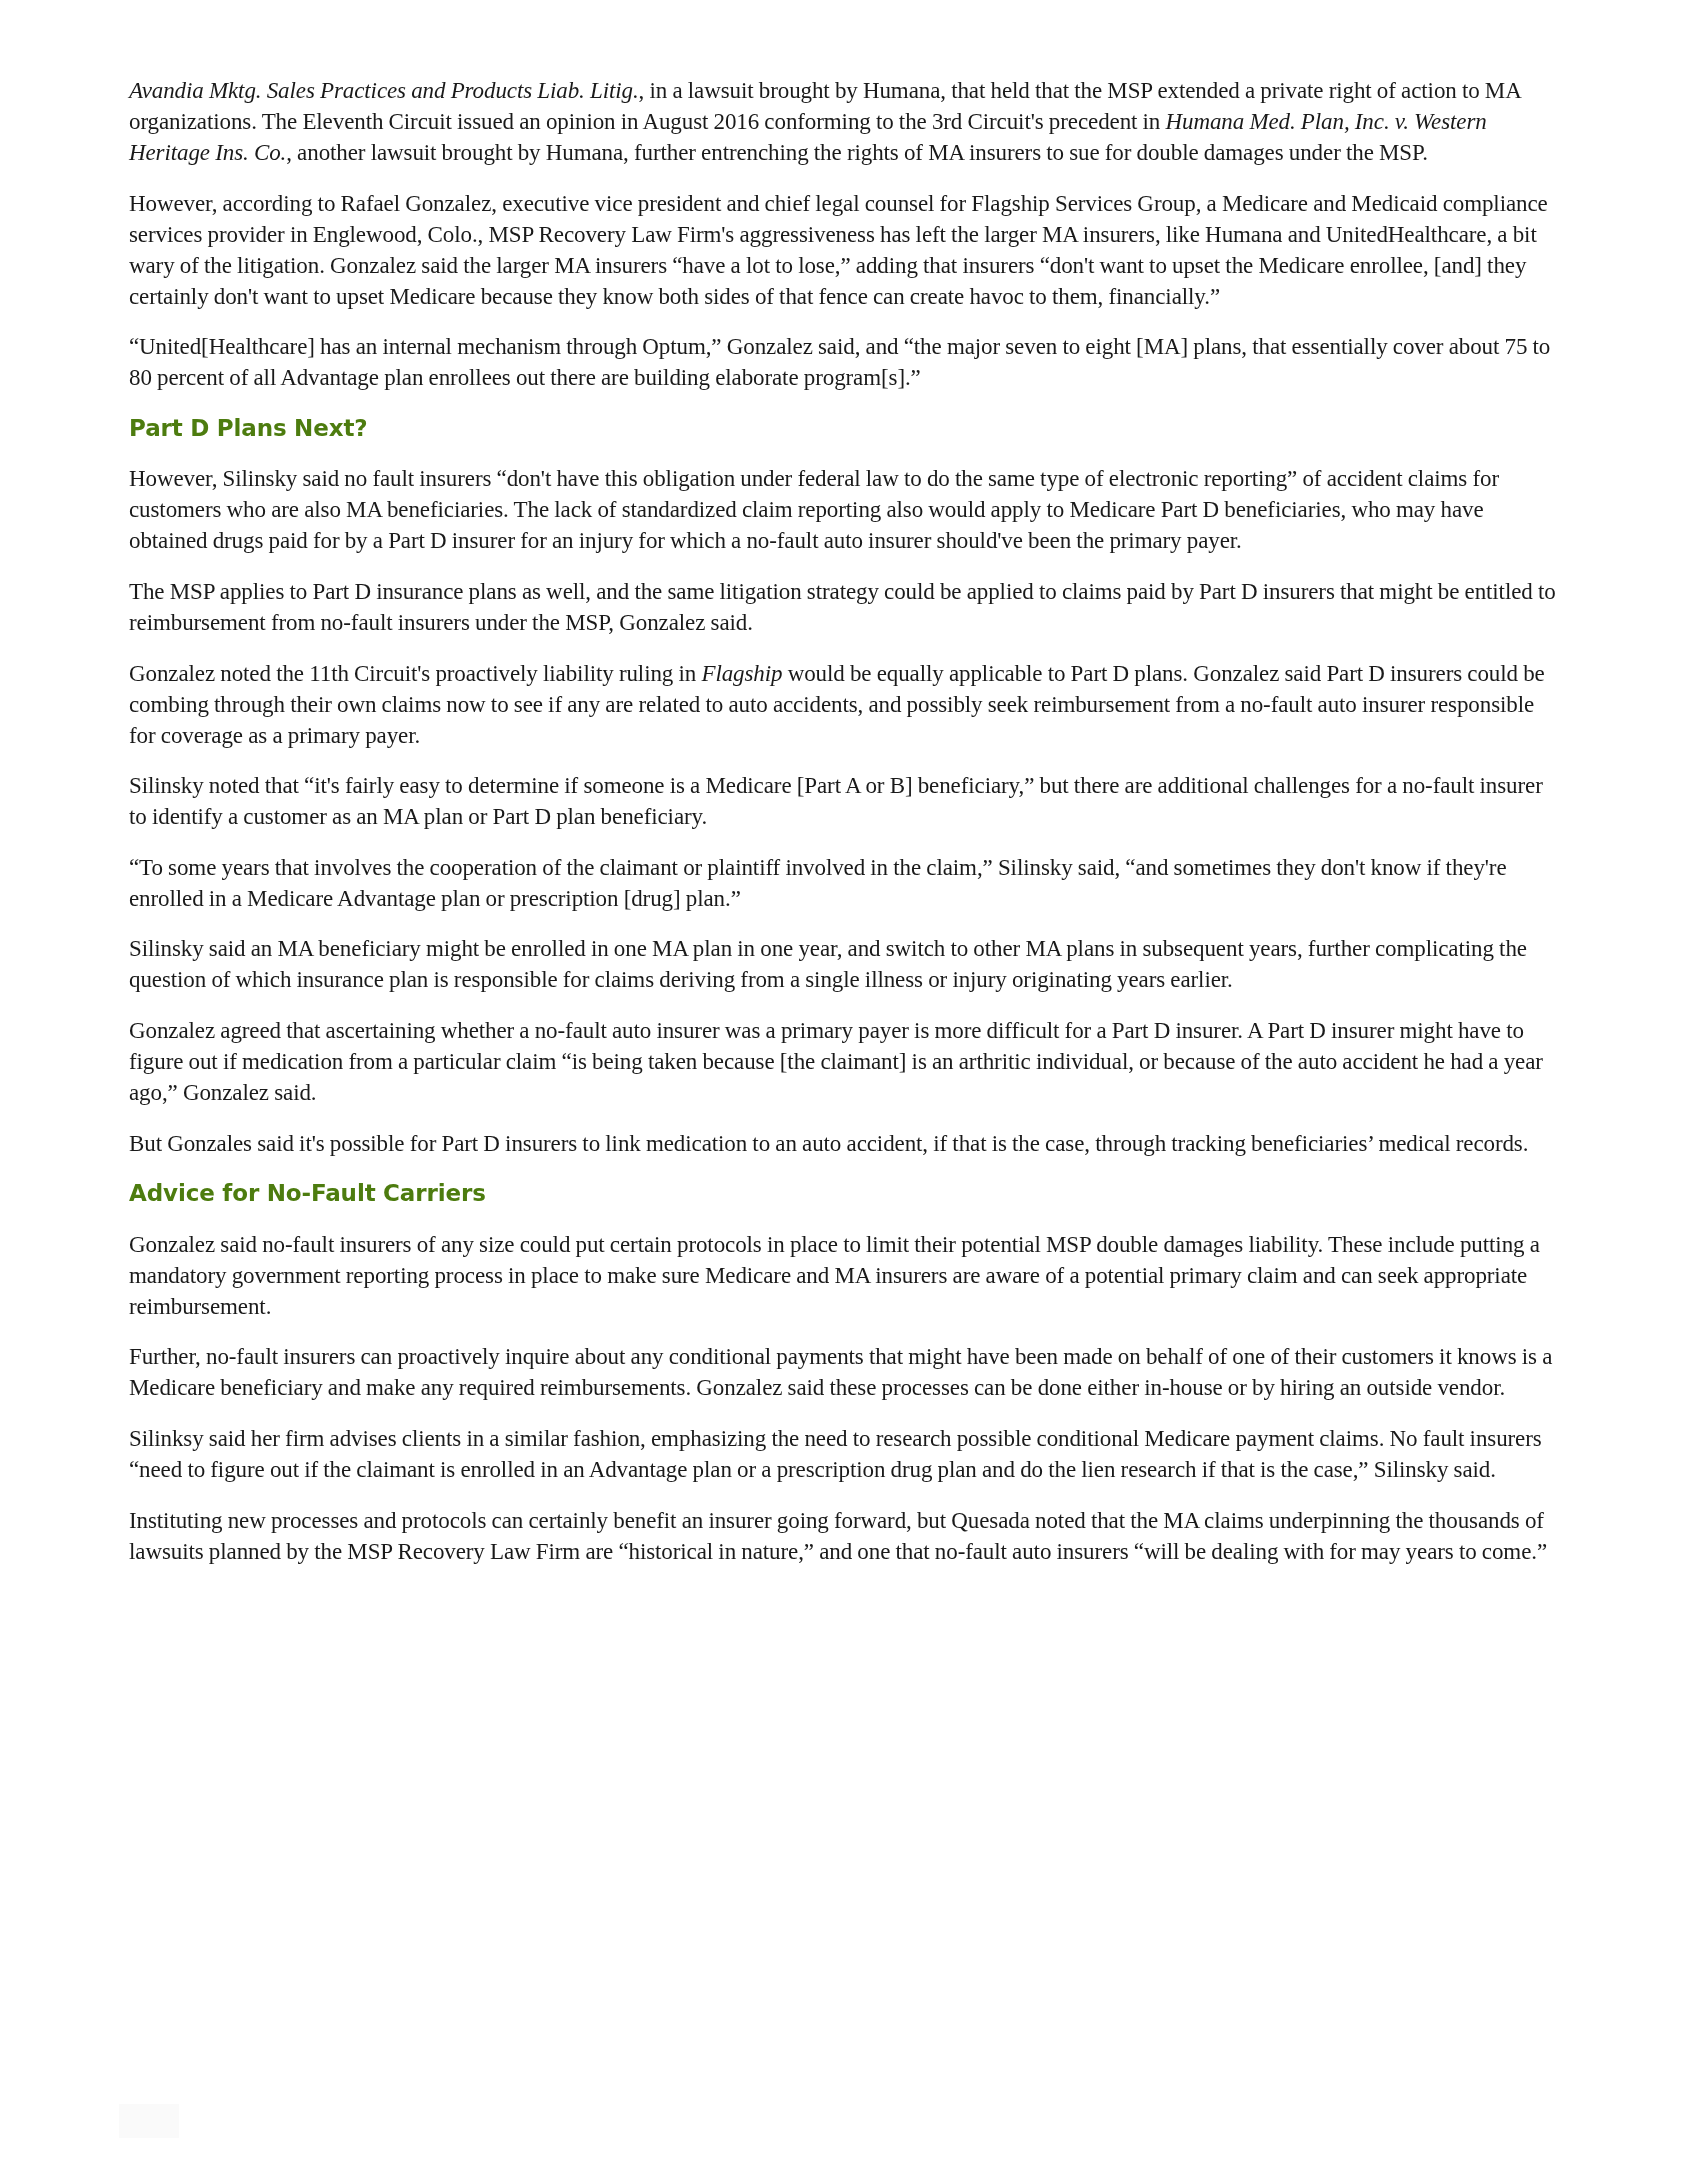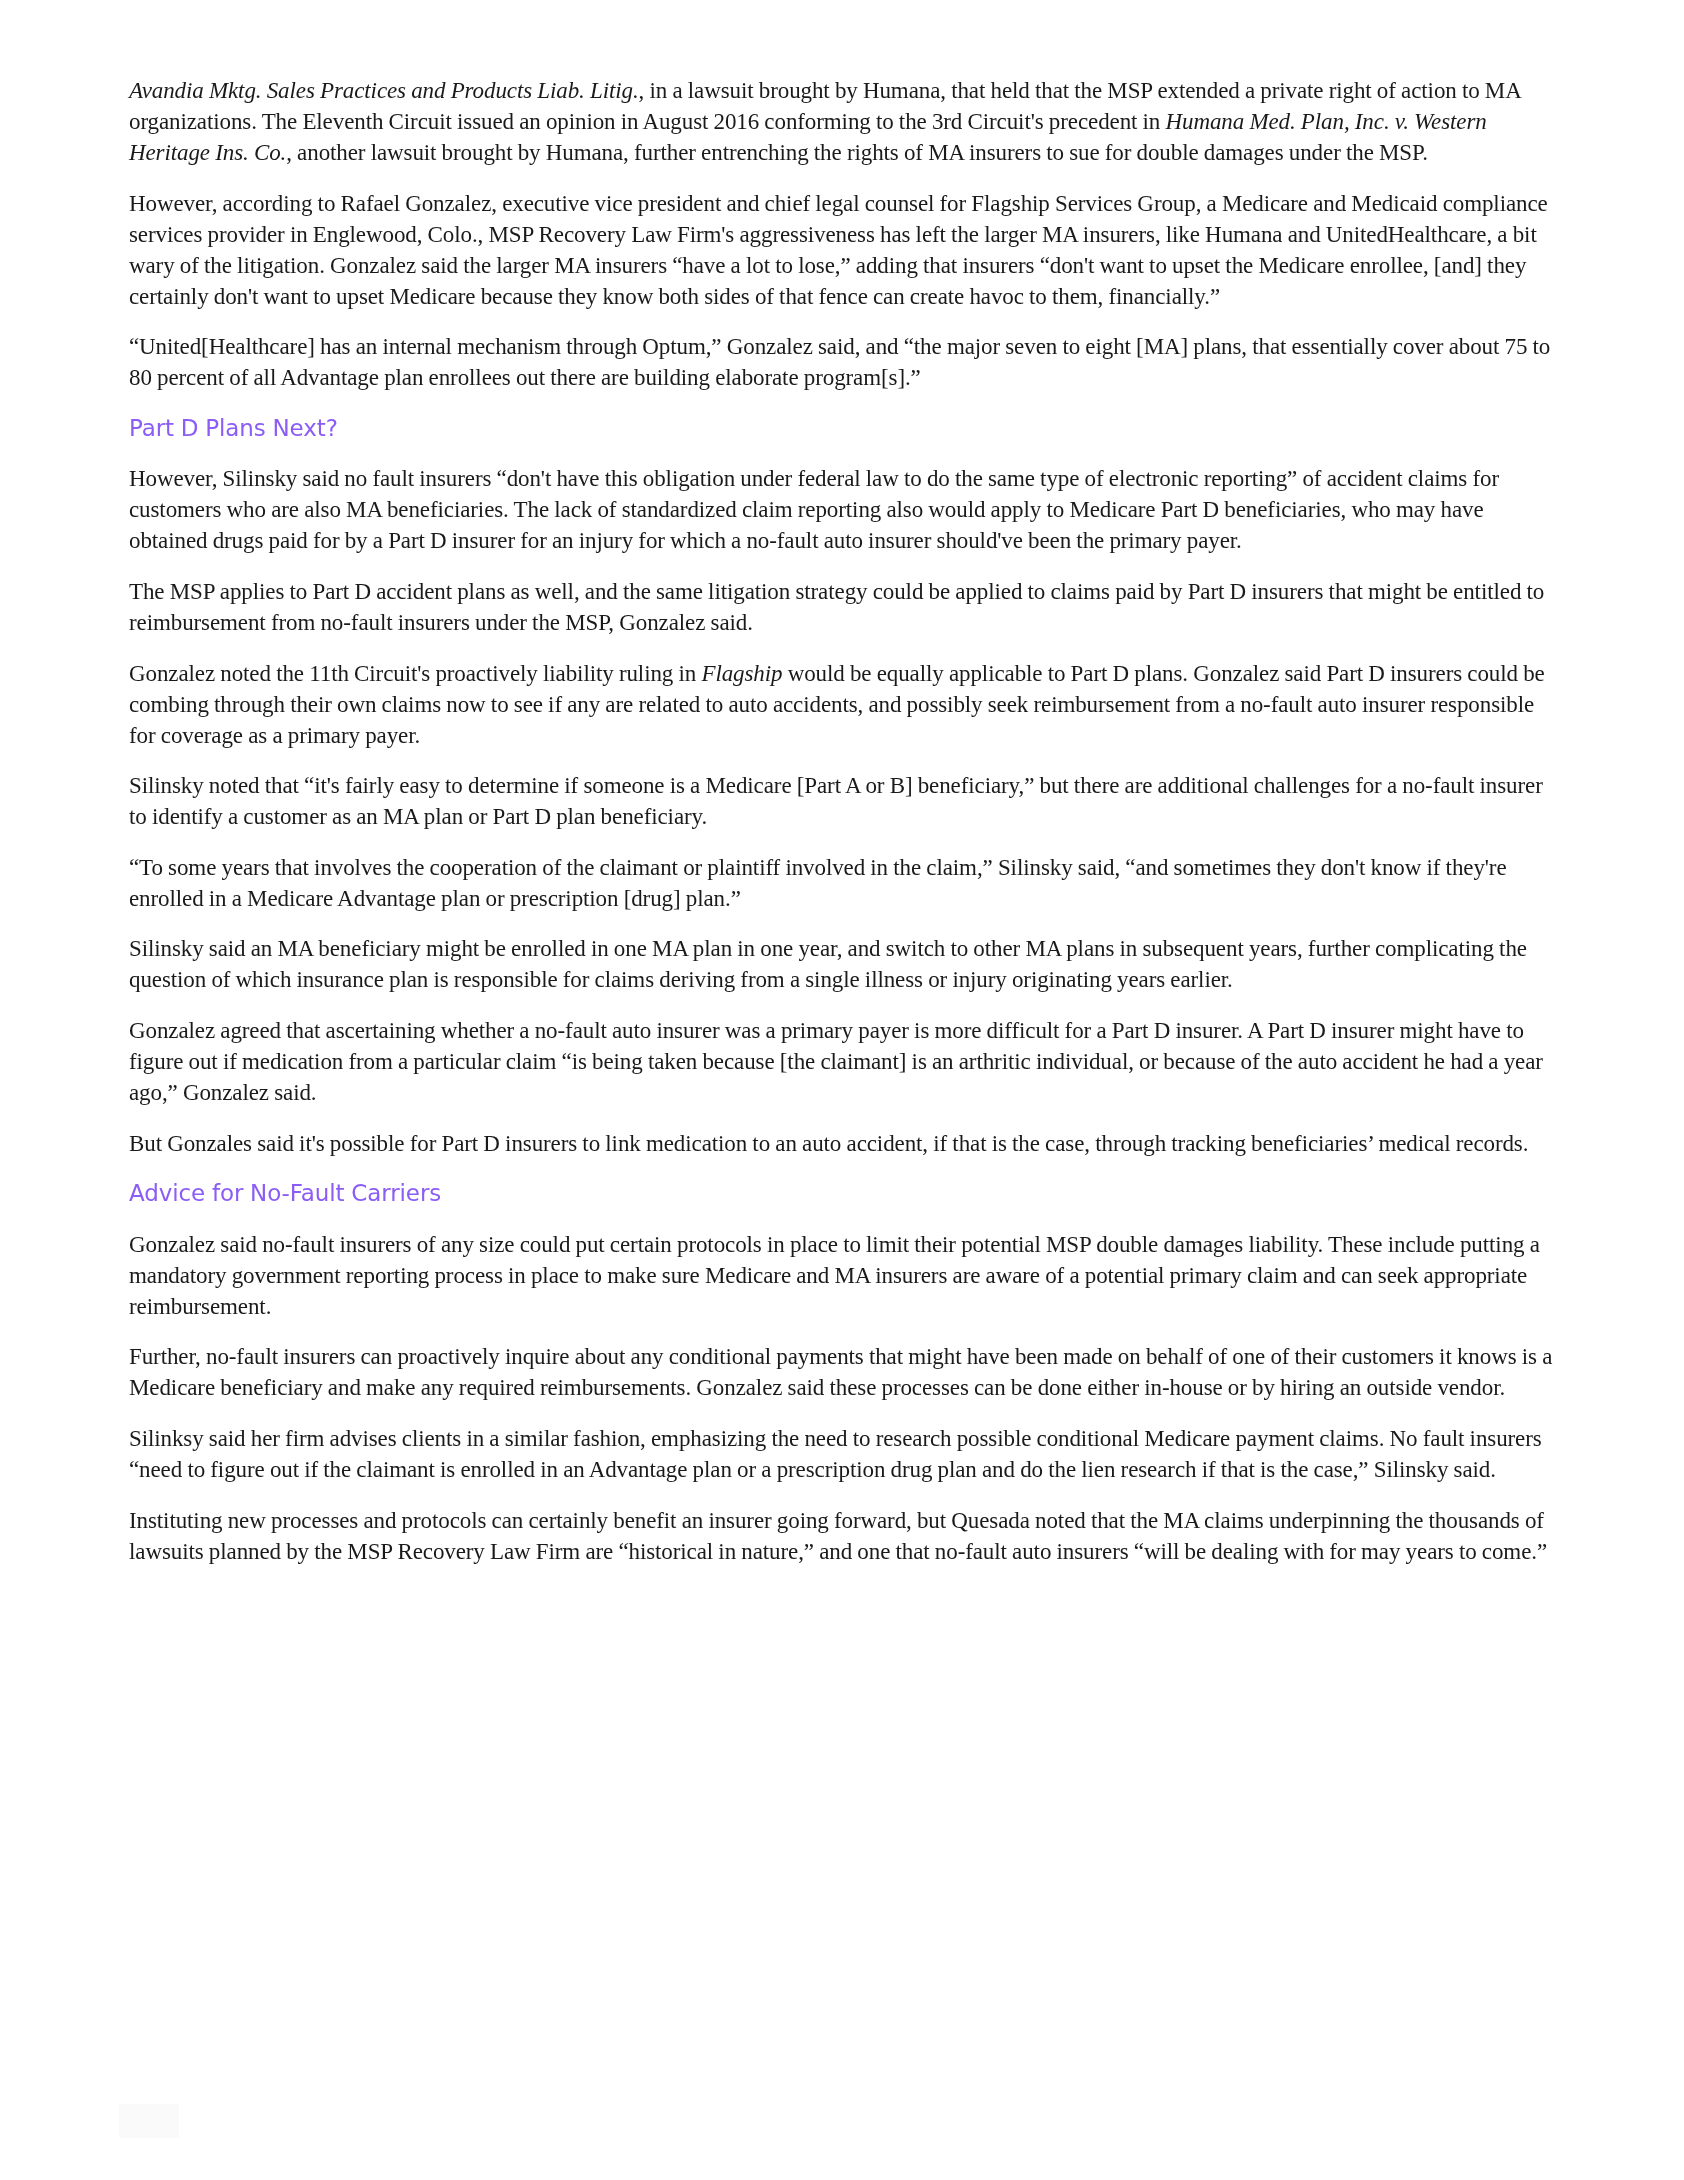--- a/index.html
+++ b/index.html
@@ -23,23 +23,23 @@
       line-height: 31px;
       color: #1a1a1a;
       letter-spacing: -0.1px;
       word-spacing: -0.4px;
     }
     .para {
       margin: 0 0 19.6px 0;
       font-family: Liberation Serif, serif;
     }
     .heading {
-      font-weight: normal;
+      font-weight: bold;
       margin: 0 0 19.6px 0;
-      color: #8b5cf6;
+      color: #4d7c0f;
     }
     .it {
       font-style: italic;
     }
     .footer-smudge {
       position: absolute;
       left: 119px;
       top: 2104px;
       width: 60px;
       height: 34px;
@@ -64,21 +64,21 @@
     <span>“United[Healthcare] has an internal mechanism through Optum,” Gonzalez said, and “the major seven to eight [MA] plans, that essentially cover about 75 to 80 percent of all Advantage plan enrollees out there are building elaborate program[s].”</span>
   </p>
 
   <h2 class="heading" style="font-size:23px; line-height:31px;">Part D Plans Next?</h2>
 
   <p class="para">
     <span>However, Silinsky said no fault insurers “don't have this obligation under federal law to do the same type of electronic reporting” of accident claims for customers who are also MA beneficiaries. The lack of standardized claim reporting also would apply to Medicare Part D beneficiaries, who may have obtained drugs paid for by a Part D insurer for an injury for which a no-fault auto insurer should've been the primary payer.</span>
   </p>
 
   <p class="para">
-    <span>The MSP applies to Part D accident plans as well, and the same litigation strategy could be applied to claims paid by Part D insurers that might be entitled to reimbursement from no-fault insurers under the MSP, Gonzalez said.</span>
+    <span>The MSP applies to Part D insurance plans as well, and the same litigation strategy could be applied to claims paid by Part D insurers that might be entitled to reimbursement from no-fault insurers under the MSP, Gonzalez said.</span>
   </p>
 
   <p class="para">
     <span>Gonzalez noted the 11th Circuit's proactively liability ruling in </span><span class="it">Flagship</span><span> would be equally applicable to Part D plans. Gonzalez said Part D insurers could be combing through their own claims now to see if any are related to auto accidents, and possibly seek reimbursement from a no-fault auto insurer responsible for coverage as a primary payer.</span>
   </p>
 
   <p class="para">
     <span>Silinsky noted that “it's fairly easy to determine if someone is a Medicare [Part A or B] beneficiary,” but there are additional challenges for a no-fault insurer to identify a customer as an MA plan or Part D plan beneficiary.</span>
   </p>
 

